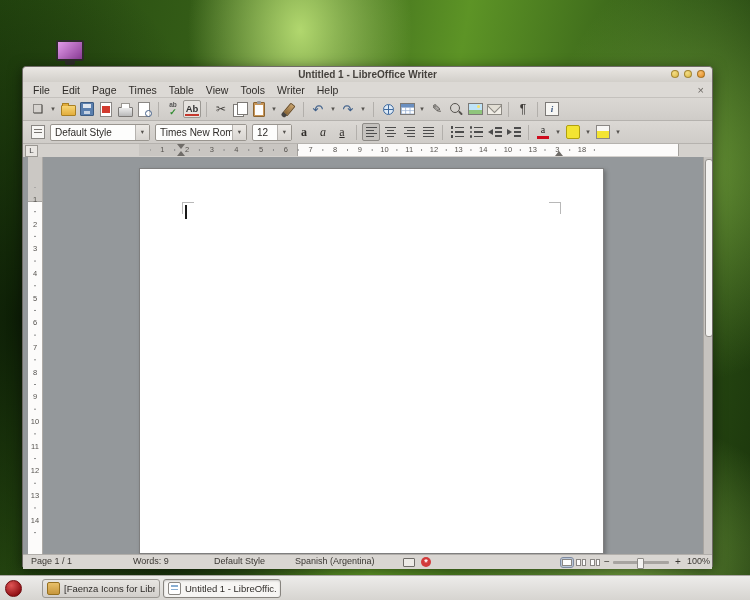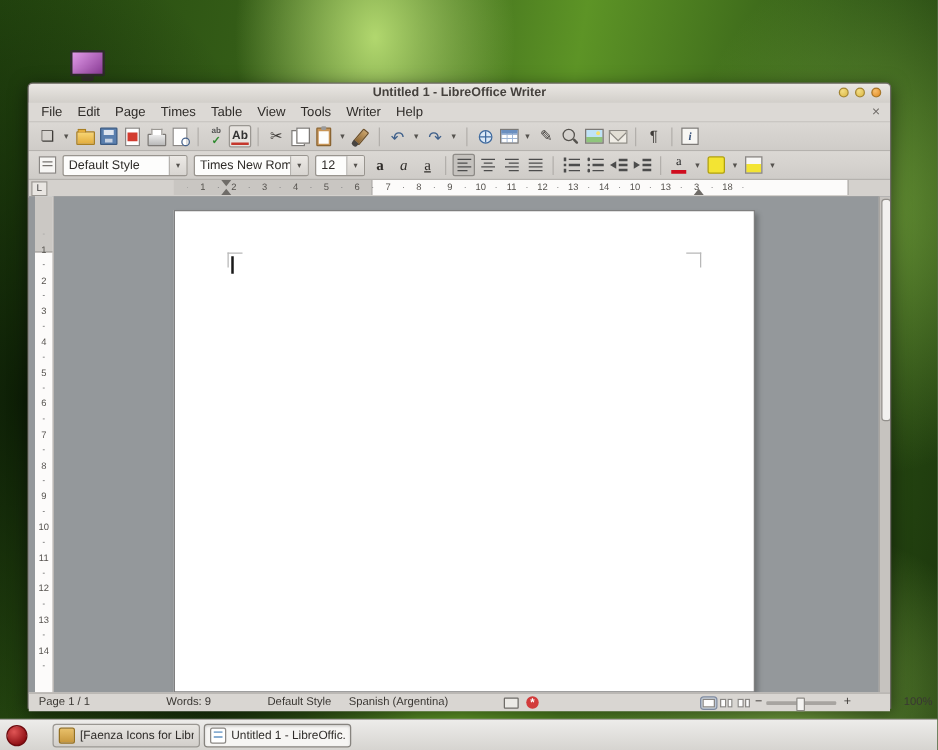--- a/index.html
+++ b/index.html
@@ -455,40 +455,40 @@
     <div class="abs vscroll">
       <div class="abs vthumb"></div>
     </div>
 
   </div>
 
   <div class="abs statusbar">
     <span class="abs sb" style="left:8px;">Page 1 / 1</span>
     <span class="abs sb" style="left:110px;">Words: 9</span>
     <span class="abs sb" style="left:191px;">Default Style</span>
-    <span class="abs sb" style="left:256px;">Spanish (Argentina)</span>
+    <span class="abs sb" style="left:272px;">Spanish (Argentina)</span>
     <span class="abs selmode"></span>
     <span class="abs modified">*</span>
     <span class="abs lay active" style="left:538px;">
         <i></i>
       </span>
     <span class="abs lay" style="left:552px;">
         <i></i>
         <i></i>
       </span>
     <span class="abs lay" style="left:566px;">
         <i></i>
         <i></i>
       </span>
     <span class="abs sb zbtn" style="left:581px;">−</span>
     <span class="abs ztrack">
         <span class="abs zthumb"></span>
       </span>
     <span class="abs sb zbtn" style="left:652px;">+</span>
-    <span class="abs sb" style="left:664px;margin-left:36px;">100%</span>
+    <span class="abs sb" style="left:664px;">100%</span>
   </div>
 </div>
 
 <div class="abs taskbar">
   <div class="abs menubtn"></div>
   <div class="abs tbtn" style="left:42px;">
     <span class="tb-ico1"></span>
     <span class="lbl">[Faenza Icons for Libr...</span>
   </div>
   <div class="abs tbtn active" style="left:163px;">

